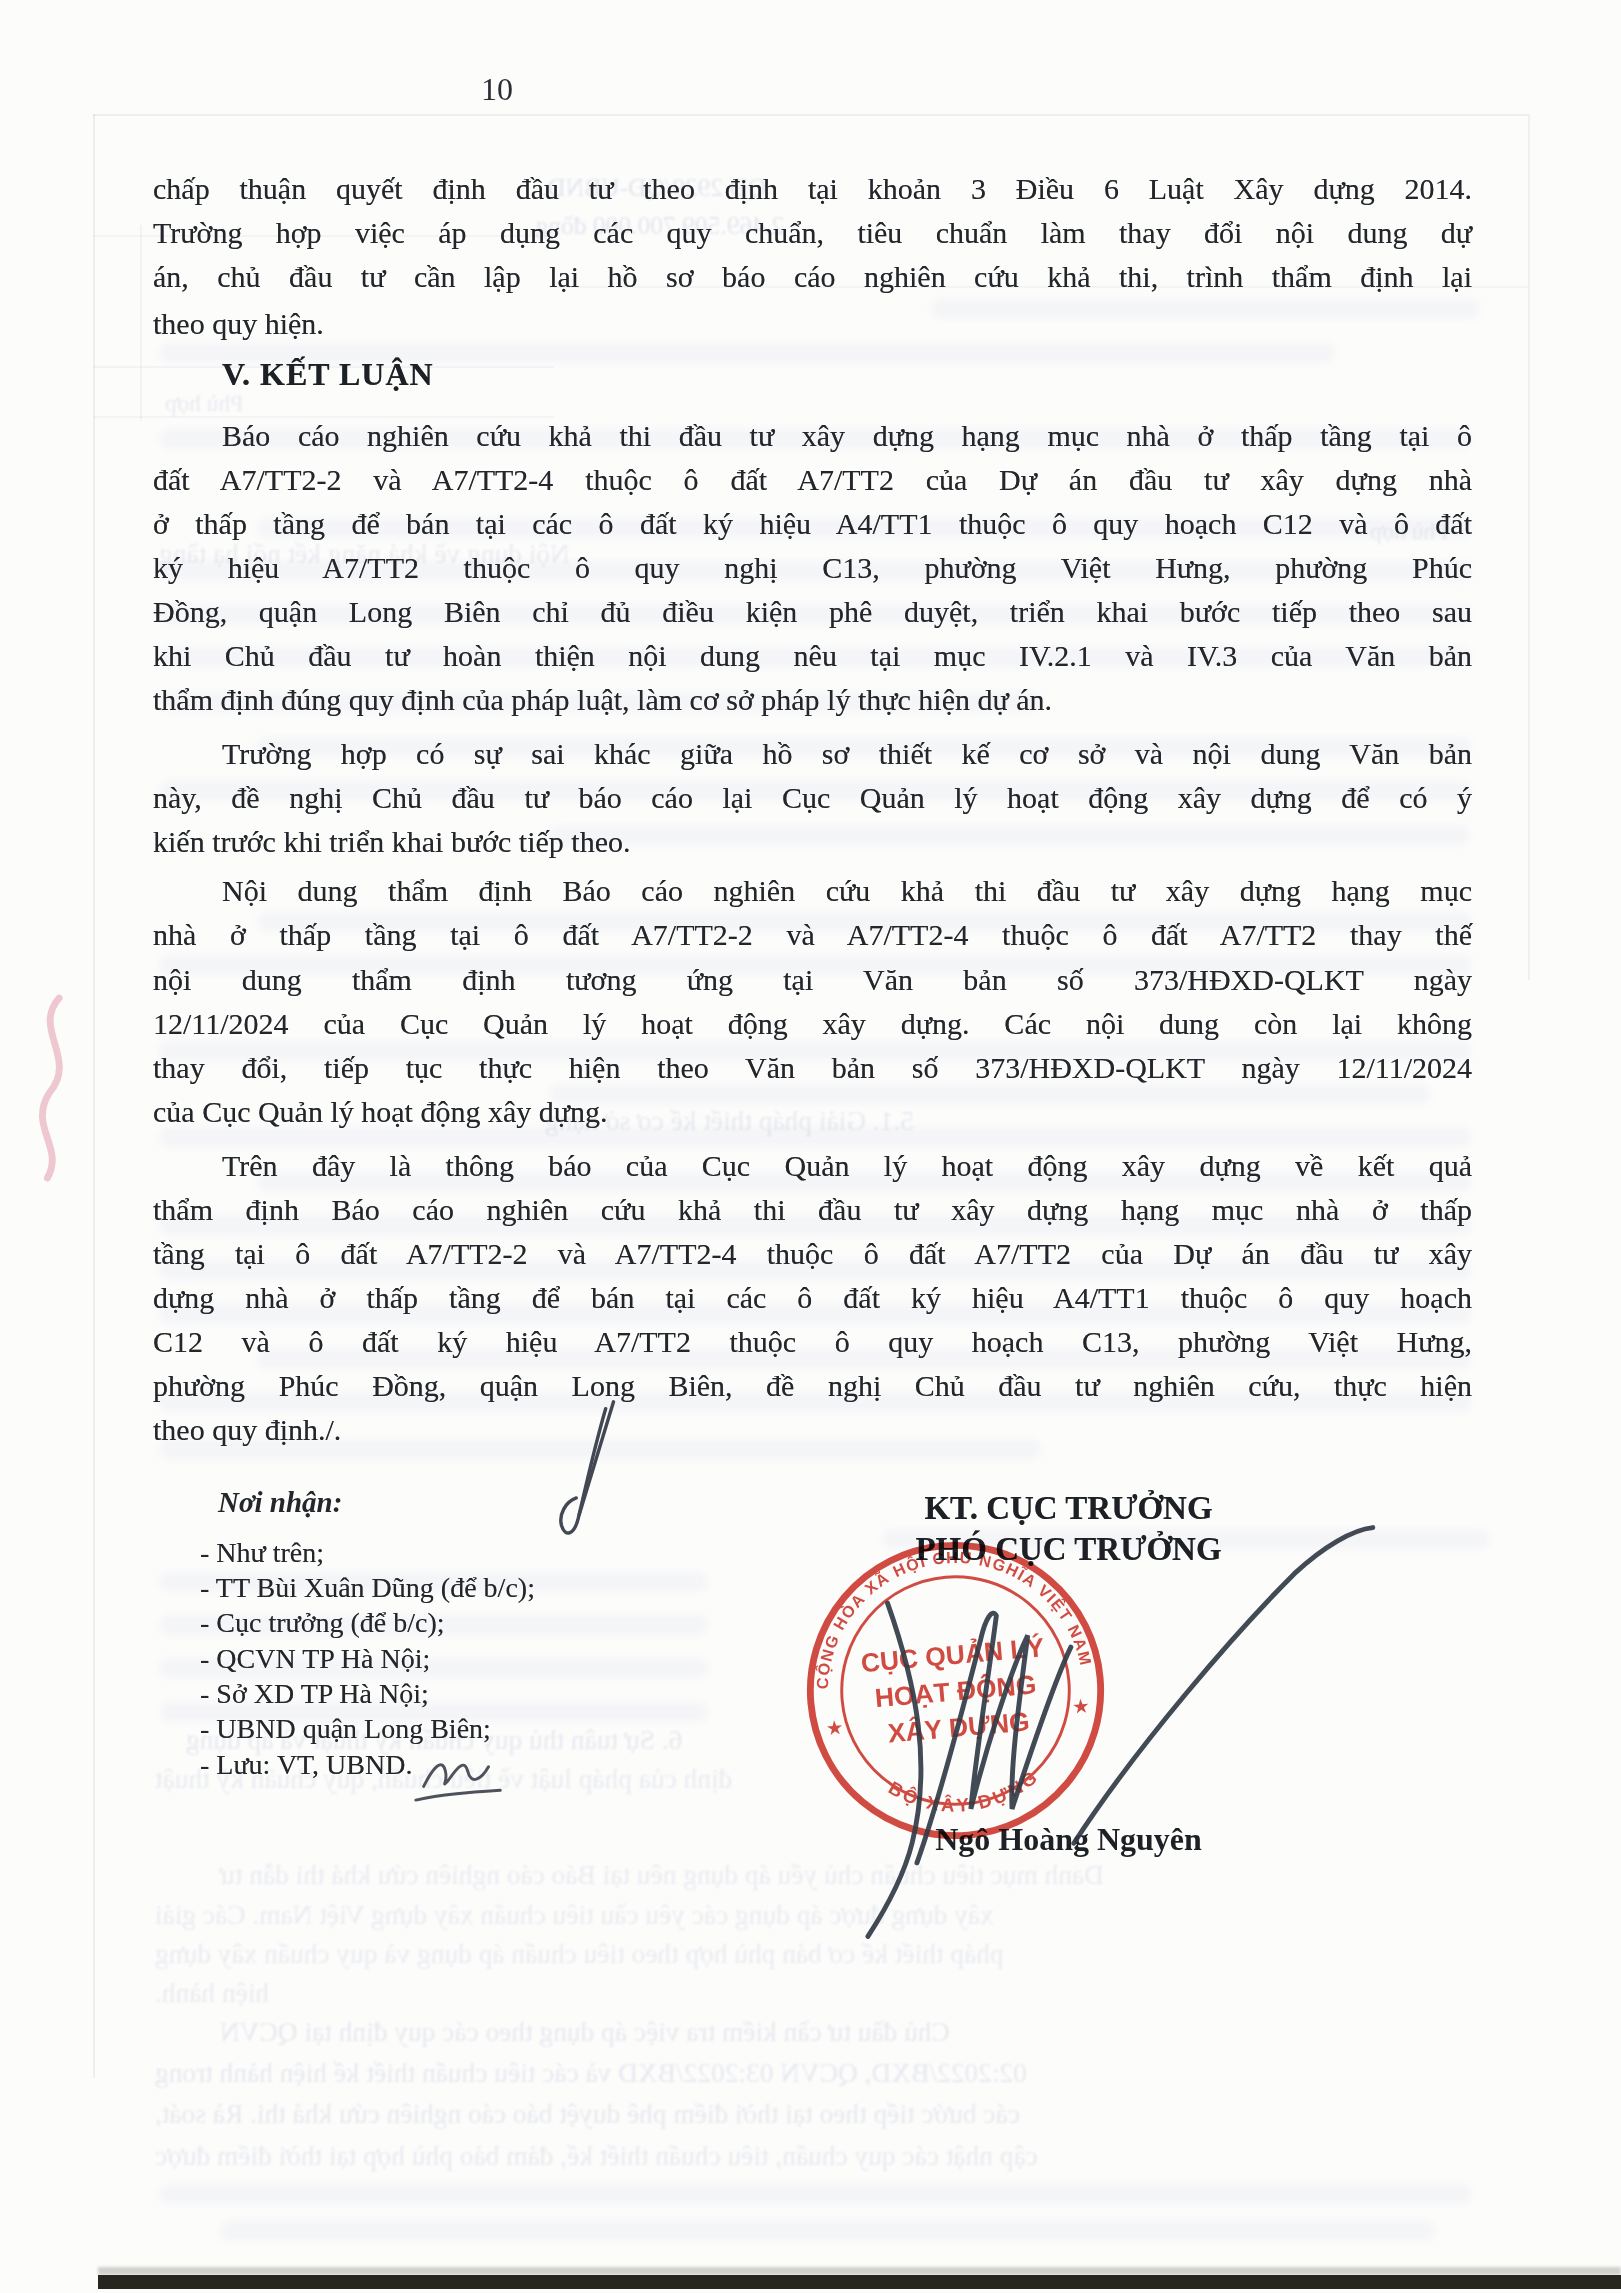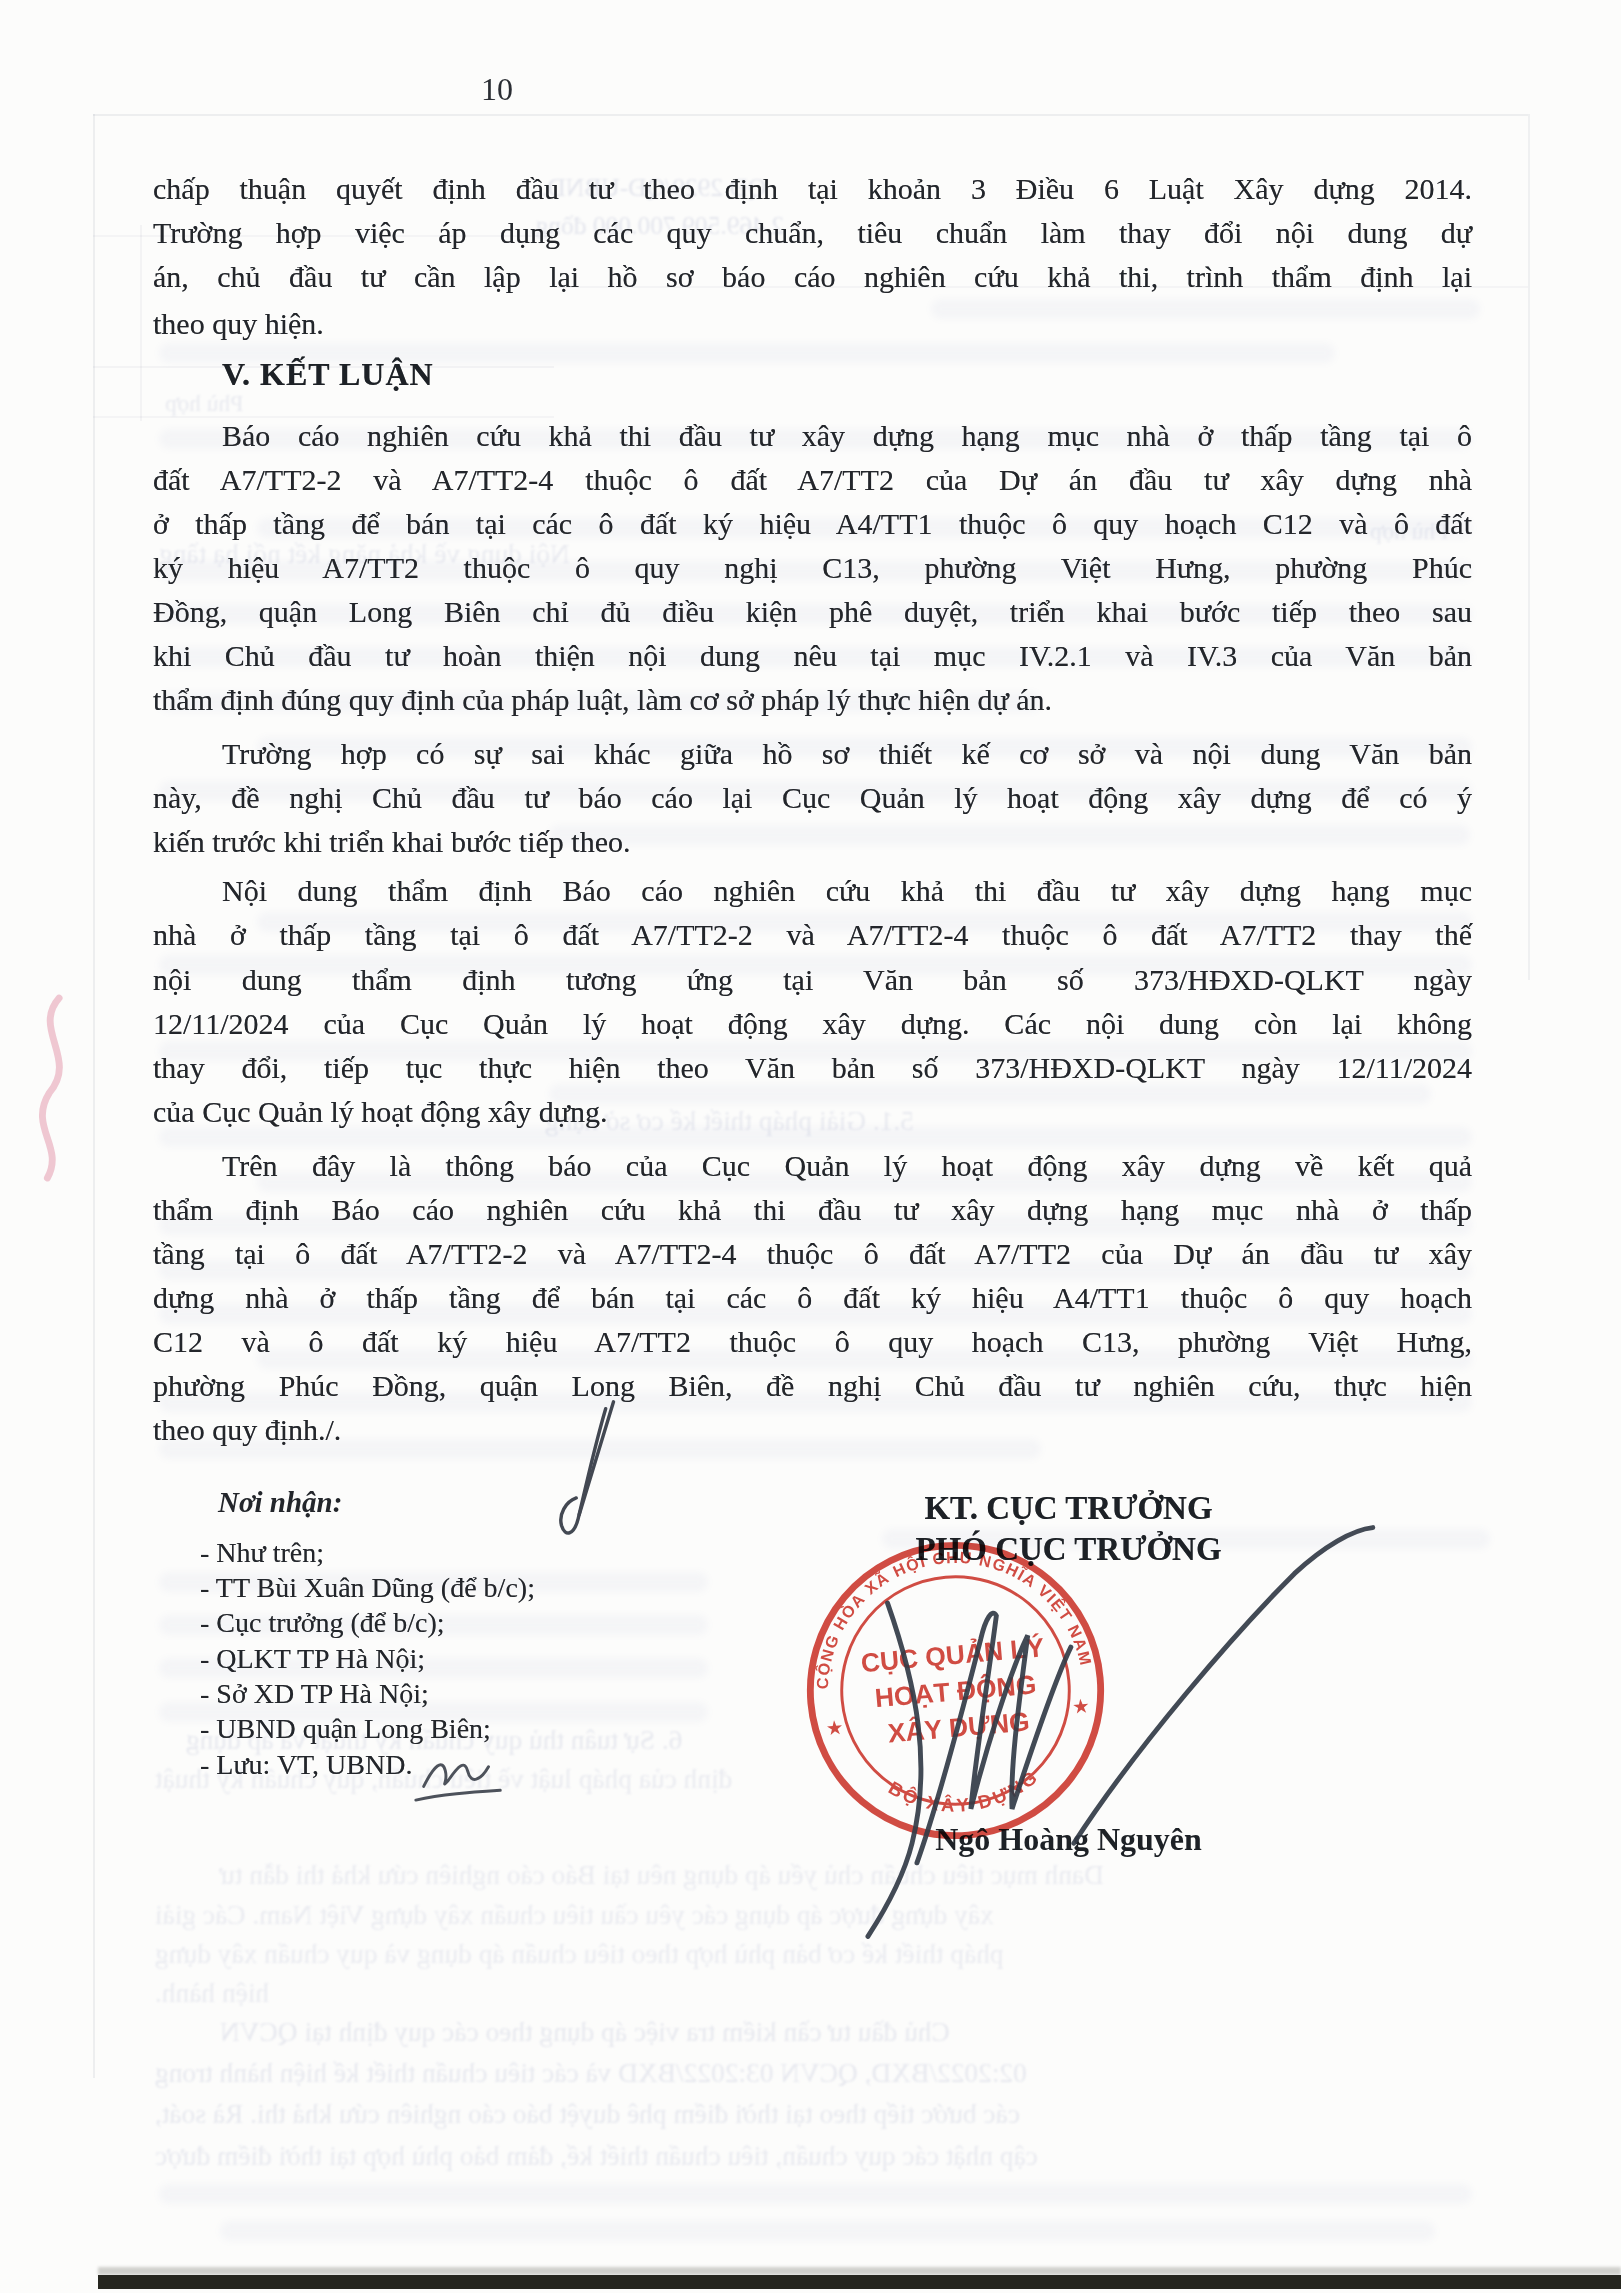--- a/index.html
+++ b/index.html
@@ -165,21 +165,21 @@
   <div class="ln" style="top:1232px">tầng tại ô đất A7/TT2-2 và A7/TT2-4 thuộc ô đất A7/TT2 của Dự án đầu tư xây</div>
   <div class="ln" style="top:1276px">dựng nhà ở thấp tầng để bán tại các ô đất ký hiệu A4/TT1 thuộc ô quy hoạch</div>
   <div class="ln" style="top:1320px">C12 và ô đất ký hiệu A7/TT2 thuộc ô quy hoạch C13, phường Việt Hưng,</div>
   <div class="ln" style="top:1364px">phường Phúc Đồng, quận Long Biên, đề nghị Chủ đầu tư nghiên cứu, thực hiện</div>
   <div class="ln end" style="top:1408px">theo quy định./.</div>
 
   <div class="recip-header">Nơi nhận:</div>
   <div class="recip-item" style="top:1537px">- Như trên;</div>
   <div class="recip-item" style="top:1572px">- TT Bùi Xuân Dũng (để b/c);</div>
   <div class="recip-item" style="top:1607px">- Cục trưởng (để b/c);</div>
-  <div class="recip-item" style="top:1643px">- QLKT TP Hà Nội;</div>
+  <div class="recip-item" style="top:1643px">- QCVN TP Hà Nội;</div>
   <div class="recip-item" style="top:1678px">- Sở XD TP Hà Nội;</div>
   <div class="recip-item" style="top:1713px">- UBND quận Long Biên;</div>
   <div class="recip-item" style="top:1749px">- Lưu: VT, UBND.</div>
 
   <div class="sig-title" style="top:1490px">KT. CỤC TRƯỞNG</div>
   <div class="sig-title" style="top:1531px">PHÓ CỤC TRƯỞNG</div>
   <div class="sig-name">Ngô Hoàng Nguyên</div>
 
   <svg class="stamp-svg" style="left:777px;top:1512px" width="357" height="357" viewBox="0 0 364 364">
     <g transform="rotate(-5 182 182)" opacity="0.9">

